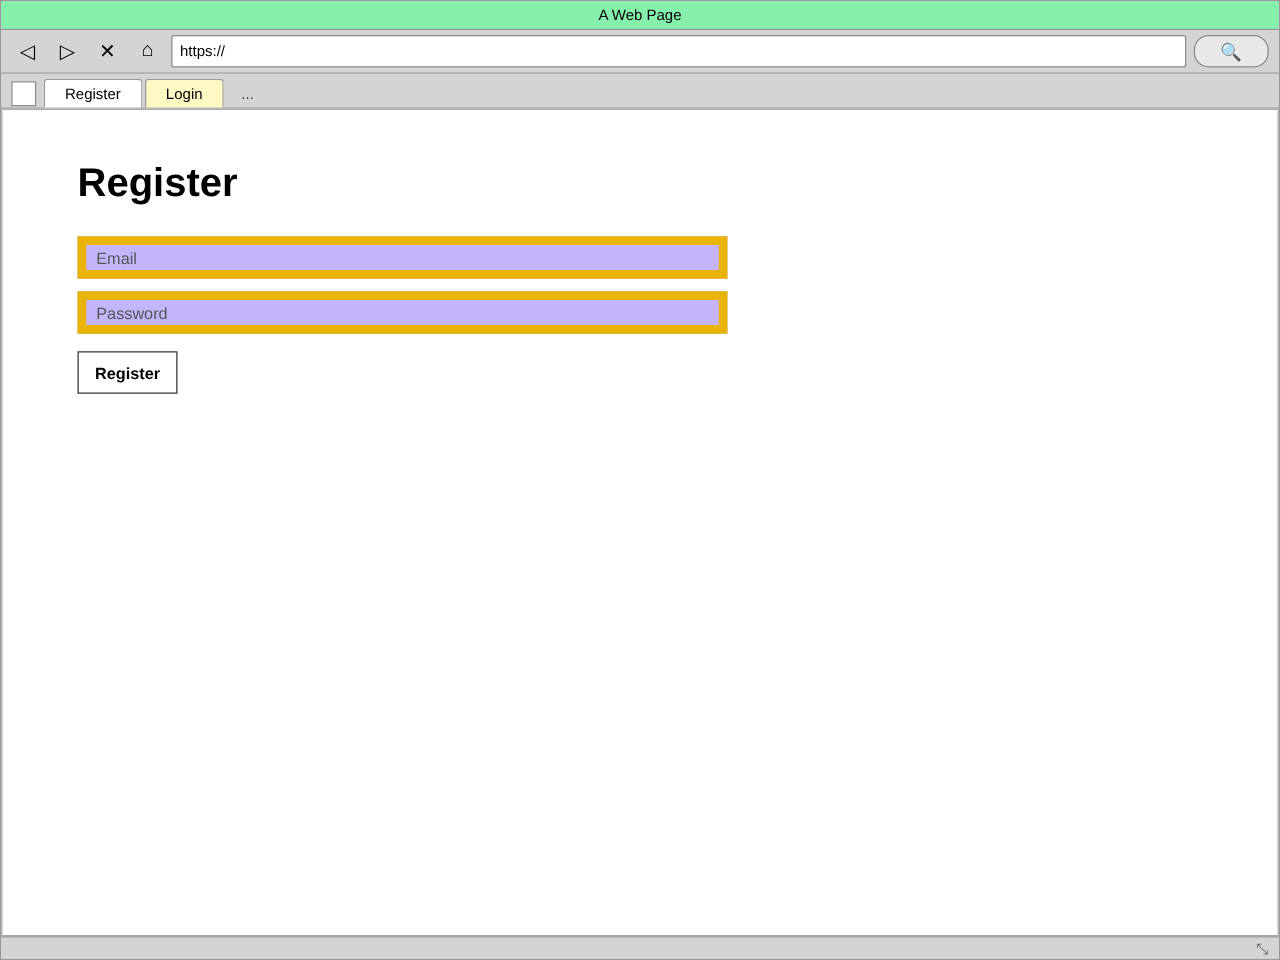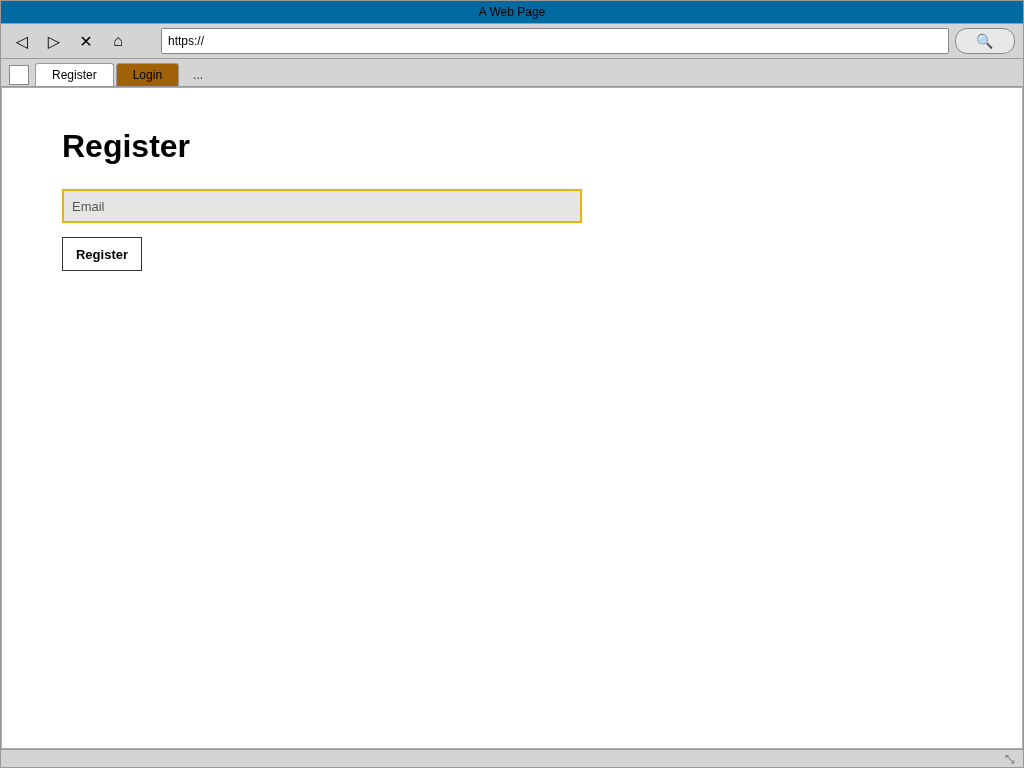--- a/index.html
+++ b/index.html
@@ -21,21 +21,21 @@
     .browser-window {
       width: 1024px;
       height: 768px;
       display: flex;
       flex-direction: column;
       background: #d4d4d4;
       border: 1px solid #999;
     }
 
     .title-bar {
-      background: #0369a1;
+      background: #86efac;
       text-align: center;
       padding: 4px 0;
       font-size: 12px;
       color: #000;
       border-bottom: 1px solid #999;
     }
 
     .toolbar {
       background: #d4d4d4;
       display: flex;
@@ -58,21 +58,20 @@
     }
 
     .address-bar {
       flex: 1;
       height: 26px;
       border: 1px solid #888;
       background: white;
       padding: 2px 6px;
       font-size: 12px;
       border-radius: 2px;
-      margin-left: 24px;
     }
 
     .search-btn {
       width: 60px;
       height: 26px;
       background: #e8e8e8;
       border: 1px solid #888;
       border-radius: 12px;
       cursor: pointer;
       display: flex;
@@ -93,21 +92,21 @@
 
     .tab-favicon {
       width: 20px;
       height: 20px;
       border: 1px solid #888;
       background: white;
       margin-right: 4px;
     }
 
     .tab {
-      background: #a16207;
+      background: #fef9c3;
       border: 1px solid #999;
       border-bottom: none;
       padding: 4px 16px;
       font-size: 12px;
       cursor: pointer;
       border-radius: 3px 3px 0 0;
     }
 
     .tab.active {
       background: white;
@@ -140,24 +139,24 @@
     .register-form {
       display: flex;
       flex-direction: column;
       gap: 10px;
       max-width: 520px;
     }
 
     .form-input {
       width: 100%;
       height: 34px;
-      border: 2px solid #eab308;
+      border: 7px solid #eab308;
       padding: 4px 8px;
       font-size: 13px;
-      background: #e5e5e5;
+      background: #c4b5fd;
       color: #555;
     }
 
     .form-input::placeholder {
       color: #555;
     }
 
     .register-btn {
       width: 80px;
       height: 34px;
@@ -228,20 +227,21 @@
     <div class="tab-more">
       <span>...</span>
     </div>
   </div>
 
   <div class="page-content">
     <h1 class="page-title">Register</h1>
 
     <form class="register-form">
       <input class="form-input" type="email" placeholder="Email" style="">
+      <input class="form-input" type="password" placeholder="Password" style="">
       <button class="register-btn" type="submit">
         <span>Register</span>
       </button>
     </form>
   </div>
 
   <div class="status-bar">
     <span class="resize-handle">⤡</span>
   </div>
 

